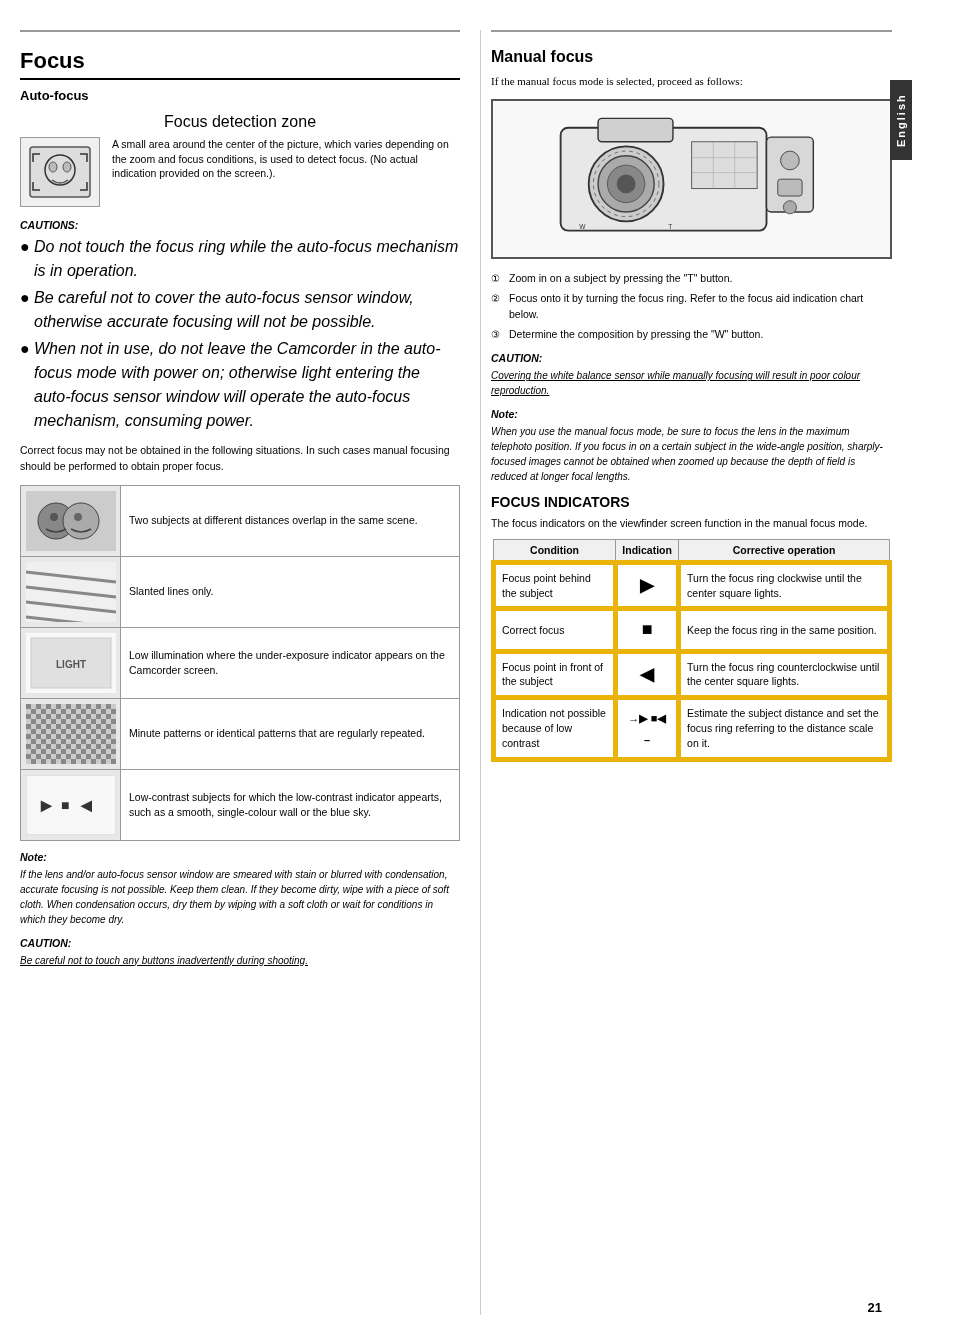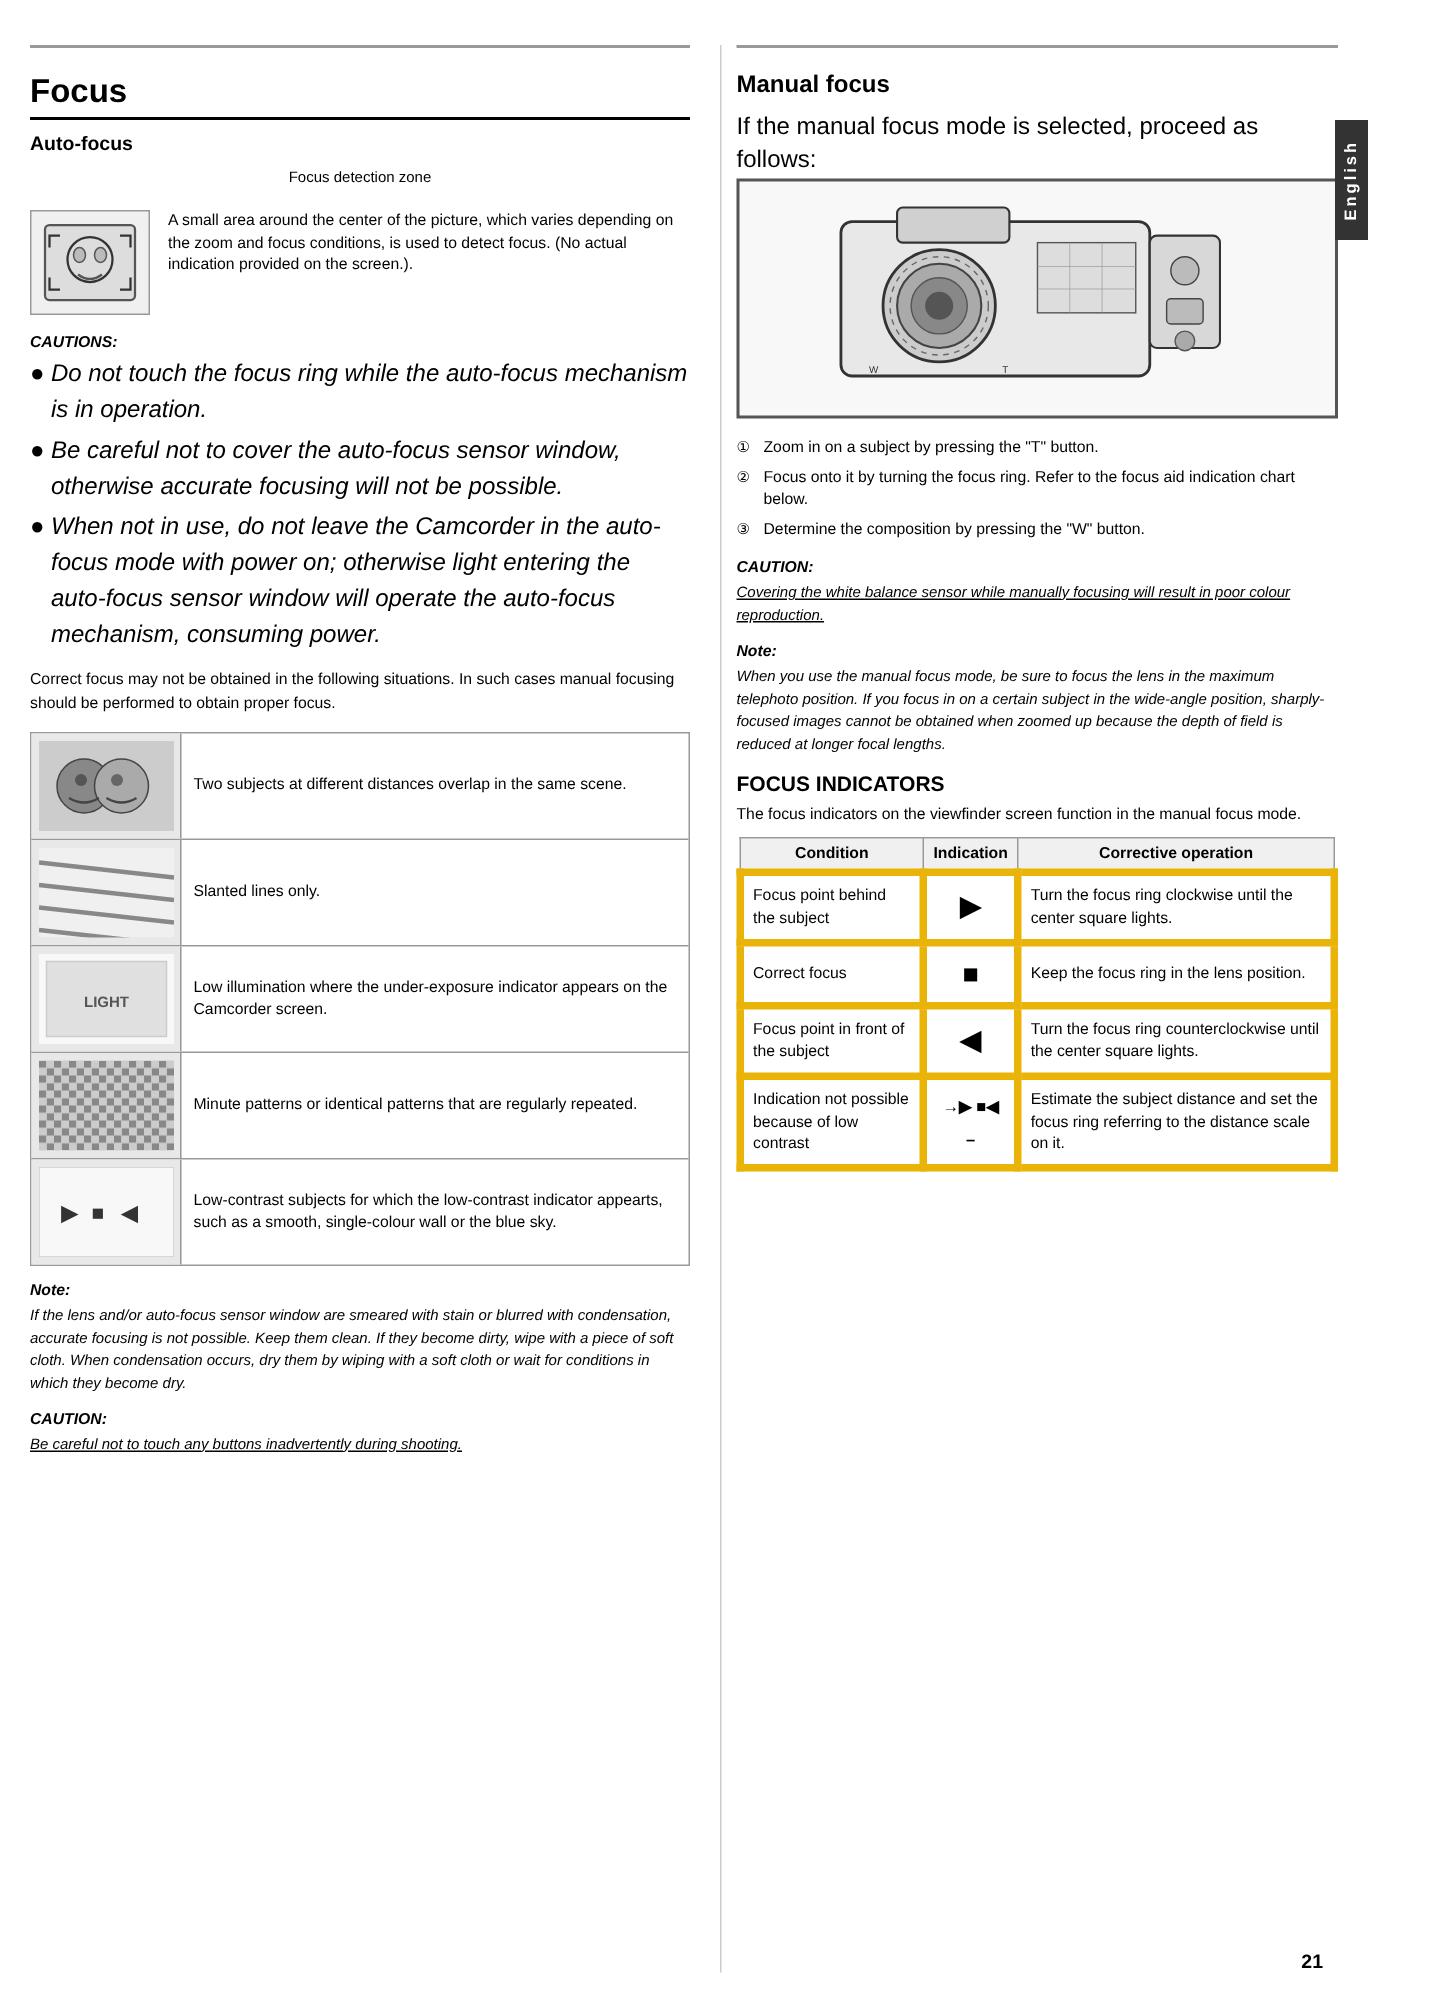--- a/index.html
+++ b/index.html
@@ -61,22 +61,22 @@
       font-weight: bold;
       margin-bottom: 10px;
     }
     h2.right-title {
       font-size: 16px;
       font-weight: bold;
       margin-bottom: 8px;
     }
     .focus-detection-zone {
       text-align: center;
-      font-size: 10px;
-      margin-bottom: 16px;
+      font-size: 16px;
+      margin-bottom: 6px;
     }
     .detection-row {
       display: flex;
       align-items: flex-start;
       margin-bottom: 12px;
     }
     .detection-img {
       width: 80px;
       height: 70px;
       border: 1px solid #999;
@@ -376,21 +376,21 @@
 
     <div class="caution-title">CAUTION:</div>
     <p class="caution-text">Be careful not to touch any buttons inadvertently during shooting.</p>
   </div>
 
   <div class="right-col">
     <div class="top-border"></div>
 
     <h2 class="right-title">Manual focus</h2>
 
-    <p style="font-size:16px; line-height:1.4; margin-bottom:0;">If the manual focus mode is selected, proceed as follows:</p>
+    <p style="font-size:11px; line-height:1.4; margin-bottom:10px;font-family:Liberation Serif, serif;">If the manual focus mode is selected, proceed as follows:</p>
 
     <div class="camera-illustration">
       <svg class="camera-svg" viewBox="0 0 300 150" xmlns="http://www.w3.org/2000/svg">
 
         <rect x="10" y="20" width="220" height="110" rx="8" ry="8" fill="#e8e8e8" stroke="#333" stroke-width="2"></rect>
 
         <rect x="50" y="10" width="80" height="25" rx="4" fill="#d0d0d0" stroke="#333" stroke-width="1.5"></rect>
 
         <circle cx="80" cy="80" r="40" fill="#ccc" stroke="#333" stroke-width="2"></circle>
         <circle cx="80" cy="80" r="30" fill="#aaa" stroke="#444" stroke-width="1.5"></circle>
@@ -456,21 +456,21 @@
           <td class="indication-cell">
             <span style="font-size:18px; font-weight:bold;">▶</span>
           </td>
           <td>Turn the focus ring clockwise until the center square lights.</td>
         </tr>
         <tr>
           <td>Correct focus</td>
           <td class="indication-cell">
             <span style="font-size:18px; font-weight:bold;">■</span>
           </td>
-          <td>Keep the focus ring in the lens position.</td>
+          <td>Keep the focus ring in the same position.</td>
         </tr>
         <tr>
           <td>Focus point in front of the subject</td>
           <td class="indication-cell">
             <span style="font-size:18px; font-weight:bold;">◀</span>
           </td>
           <td>Turn the focus ring counterclockwise until the center square lights.</td>
         </tr>
         <tr>
           <td>Indication not possible because of low contrast</td>

